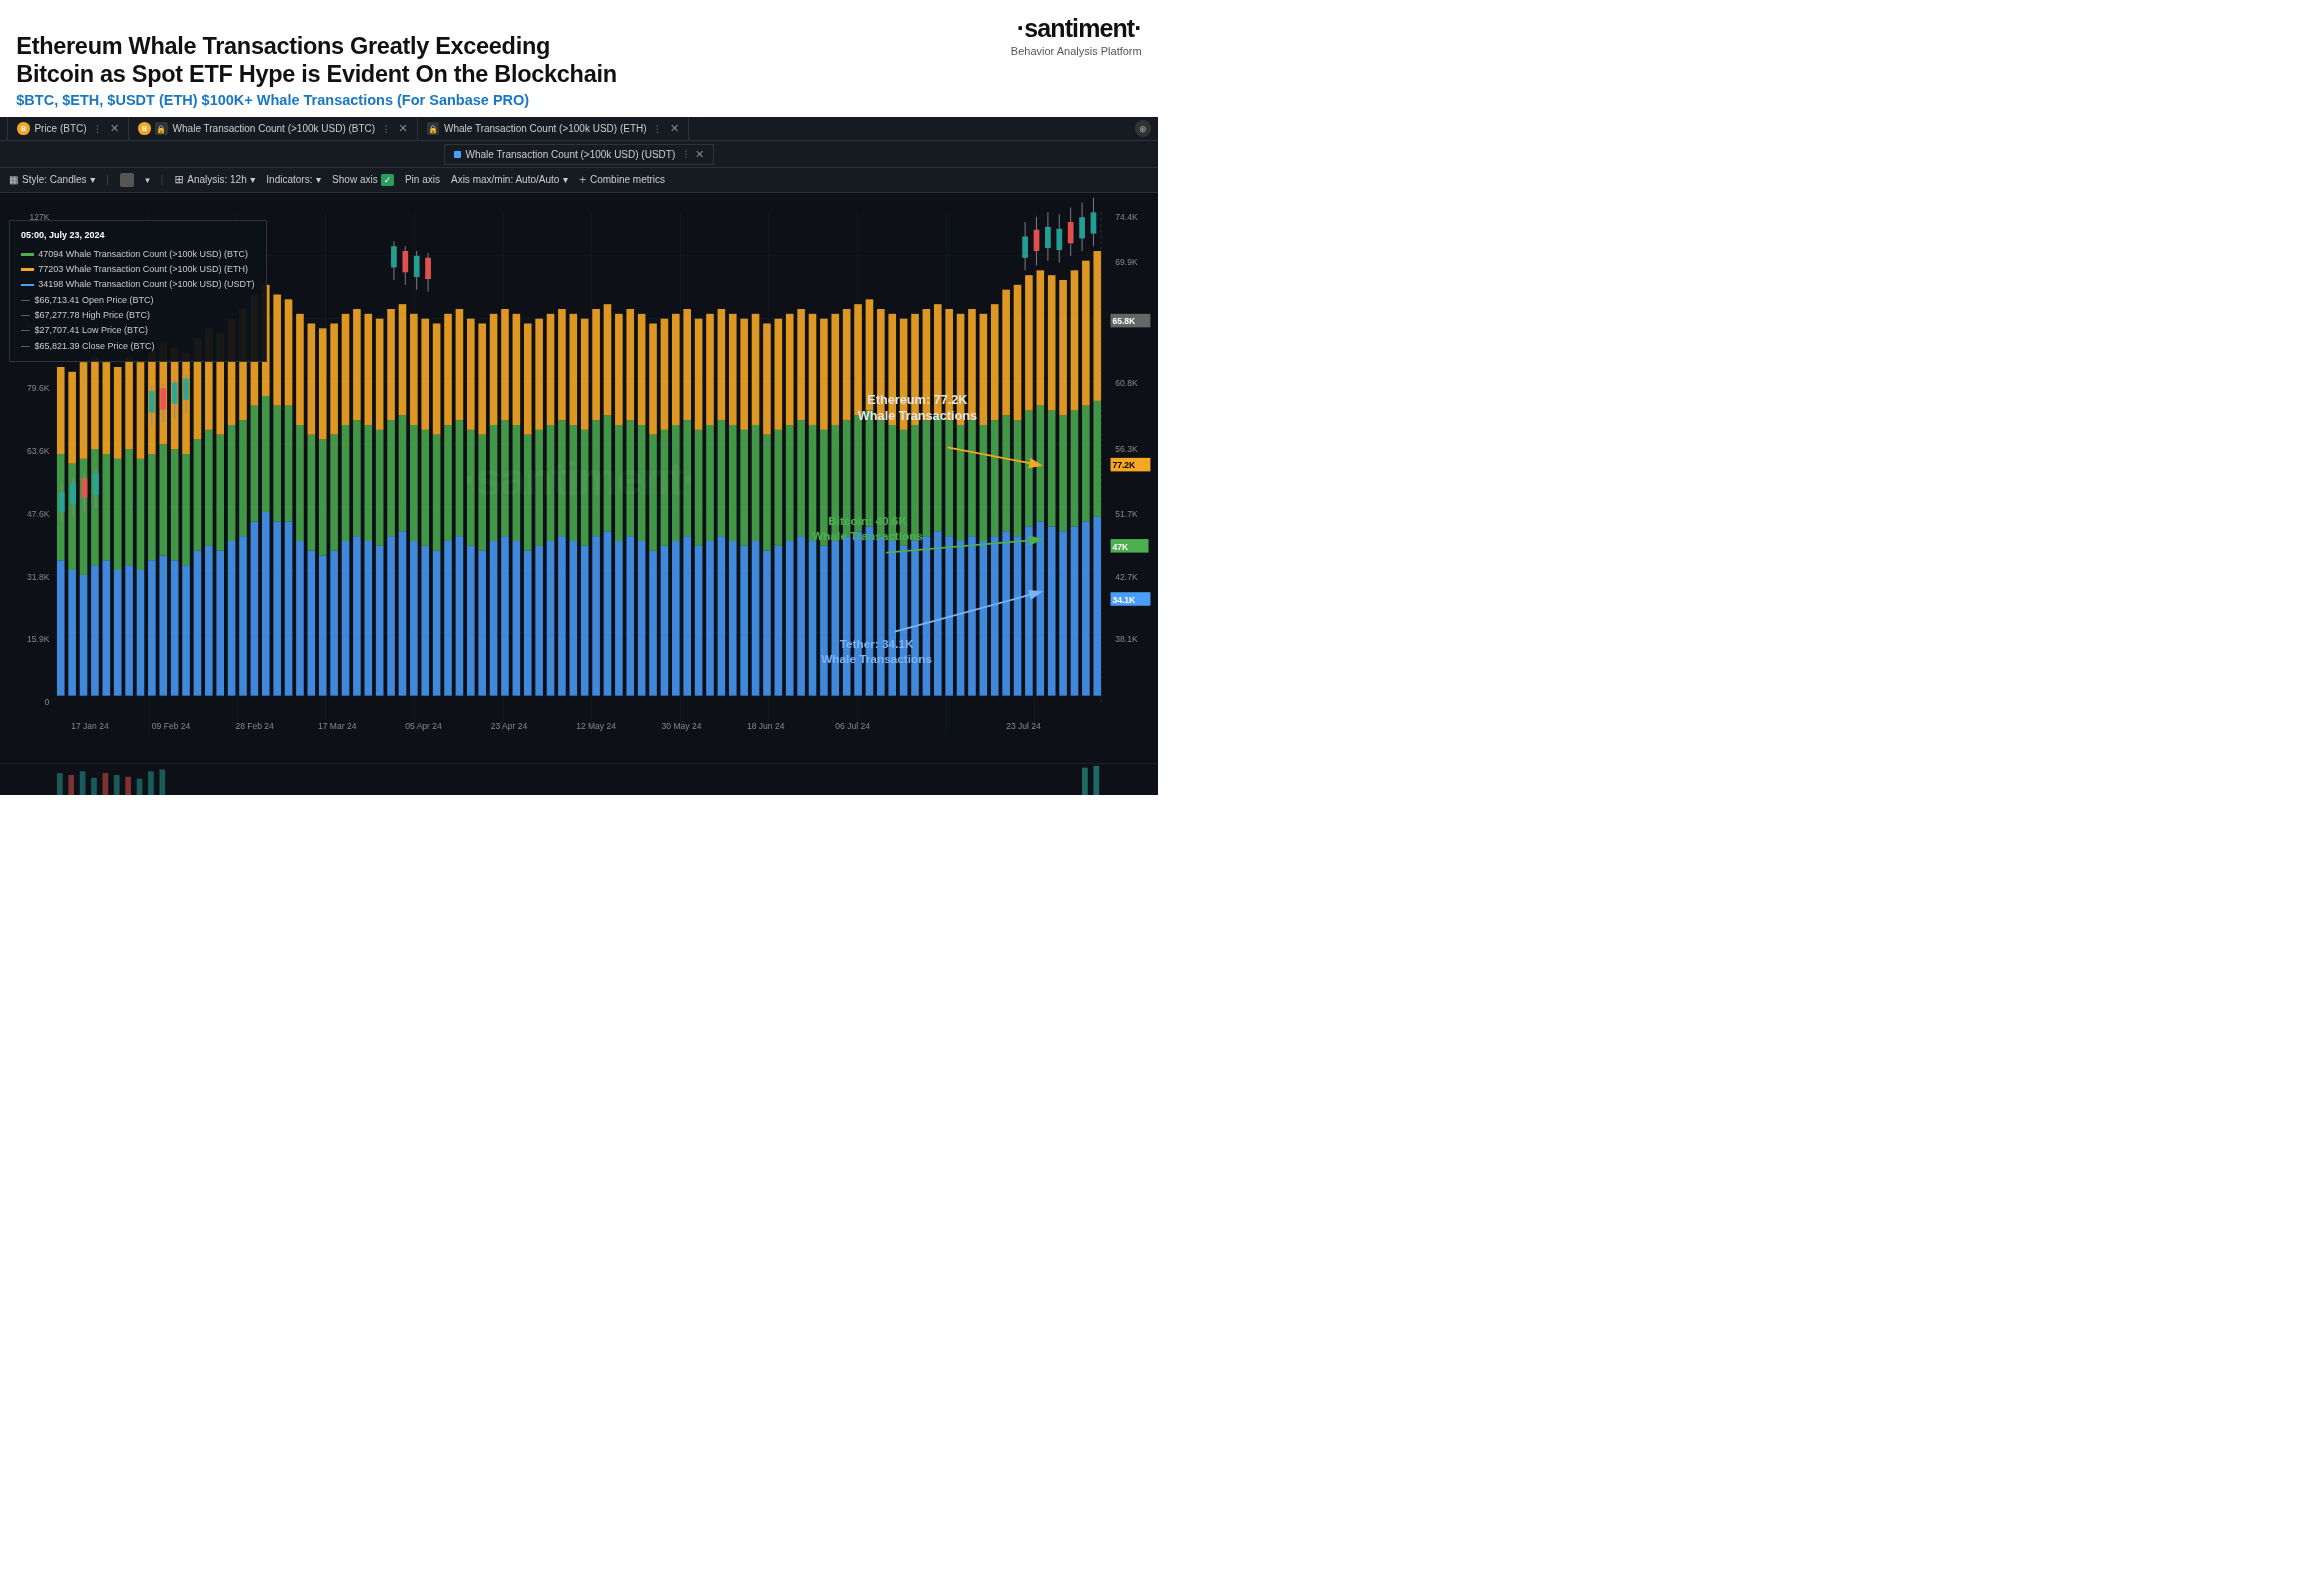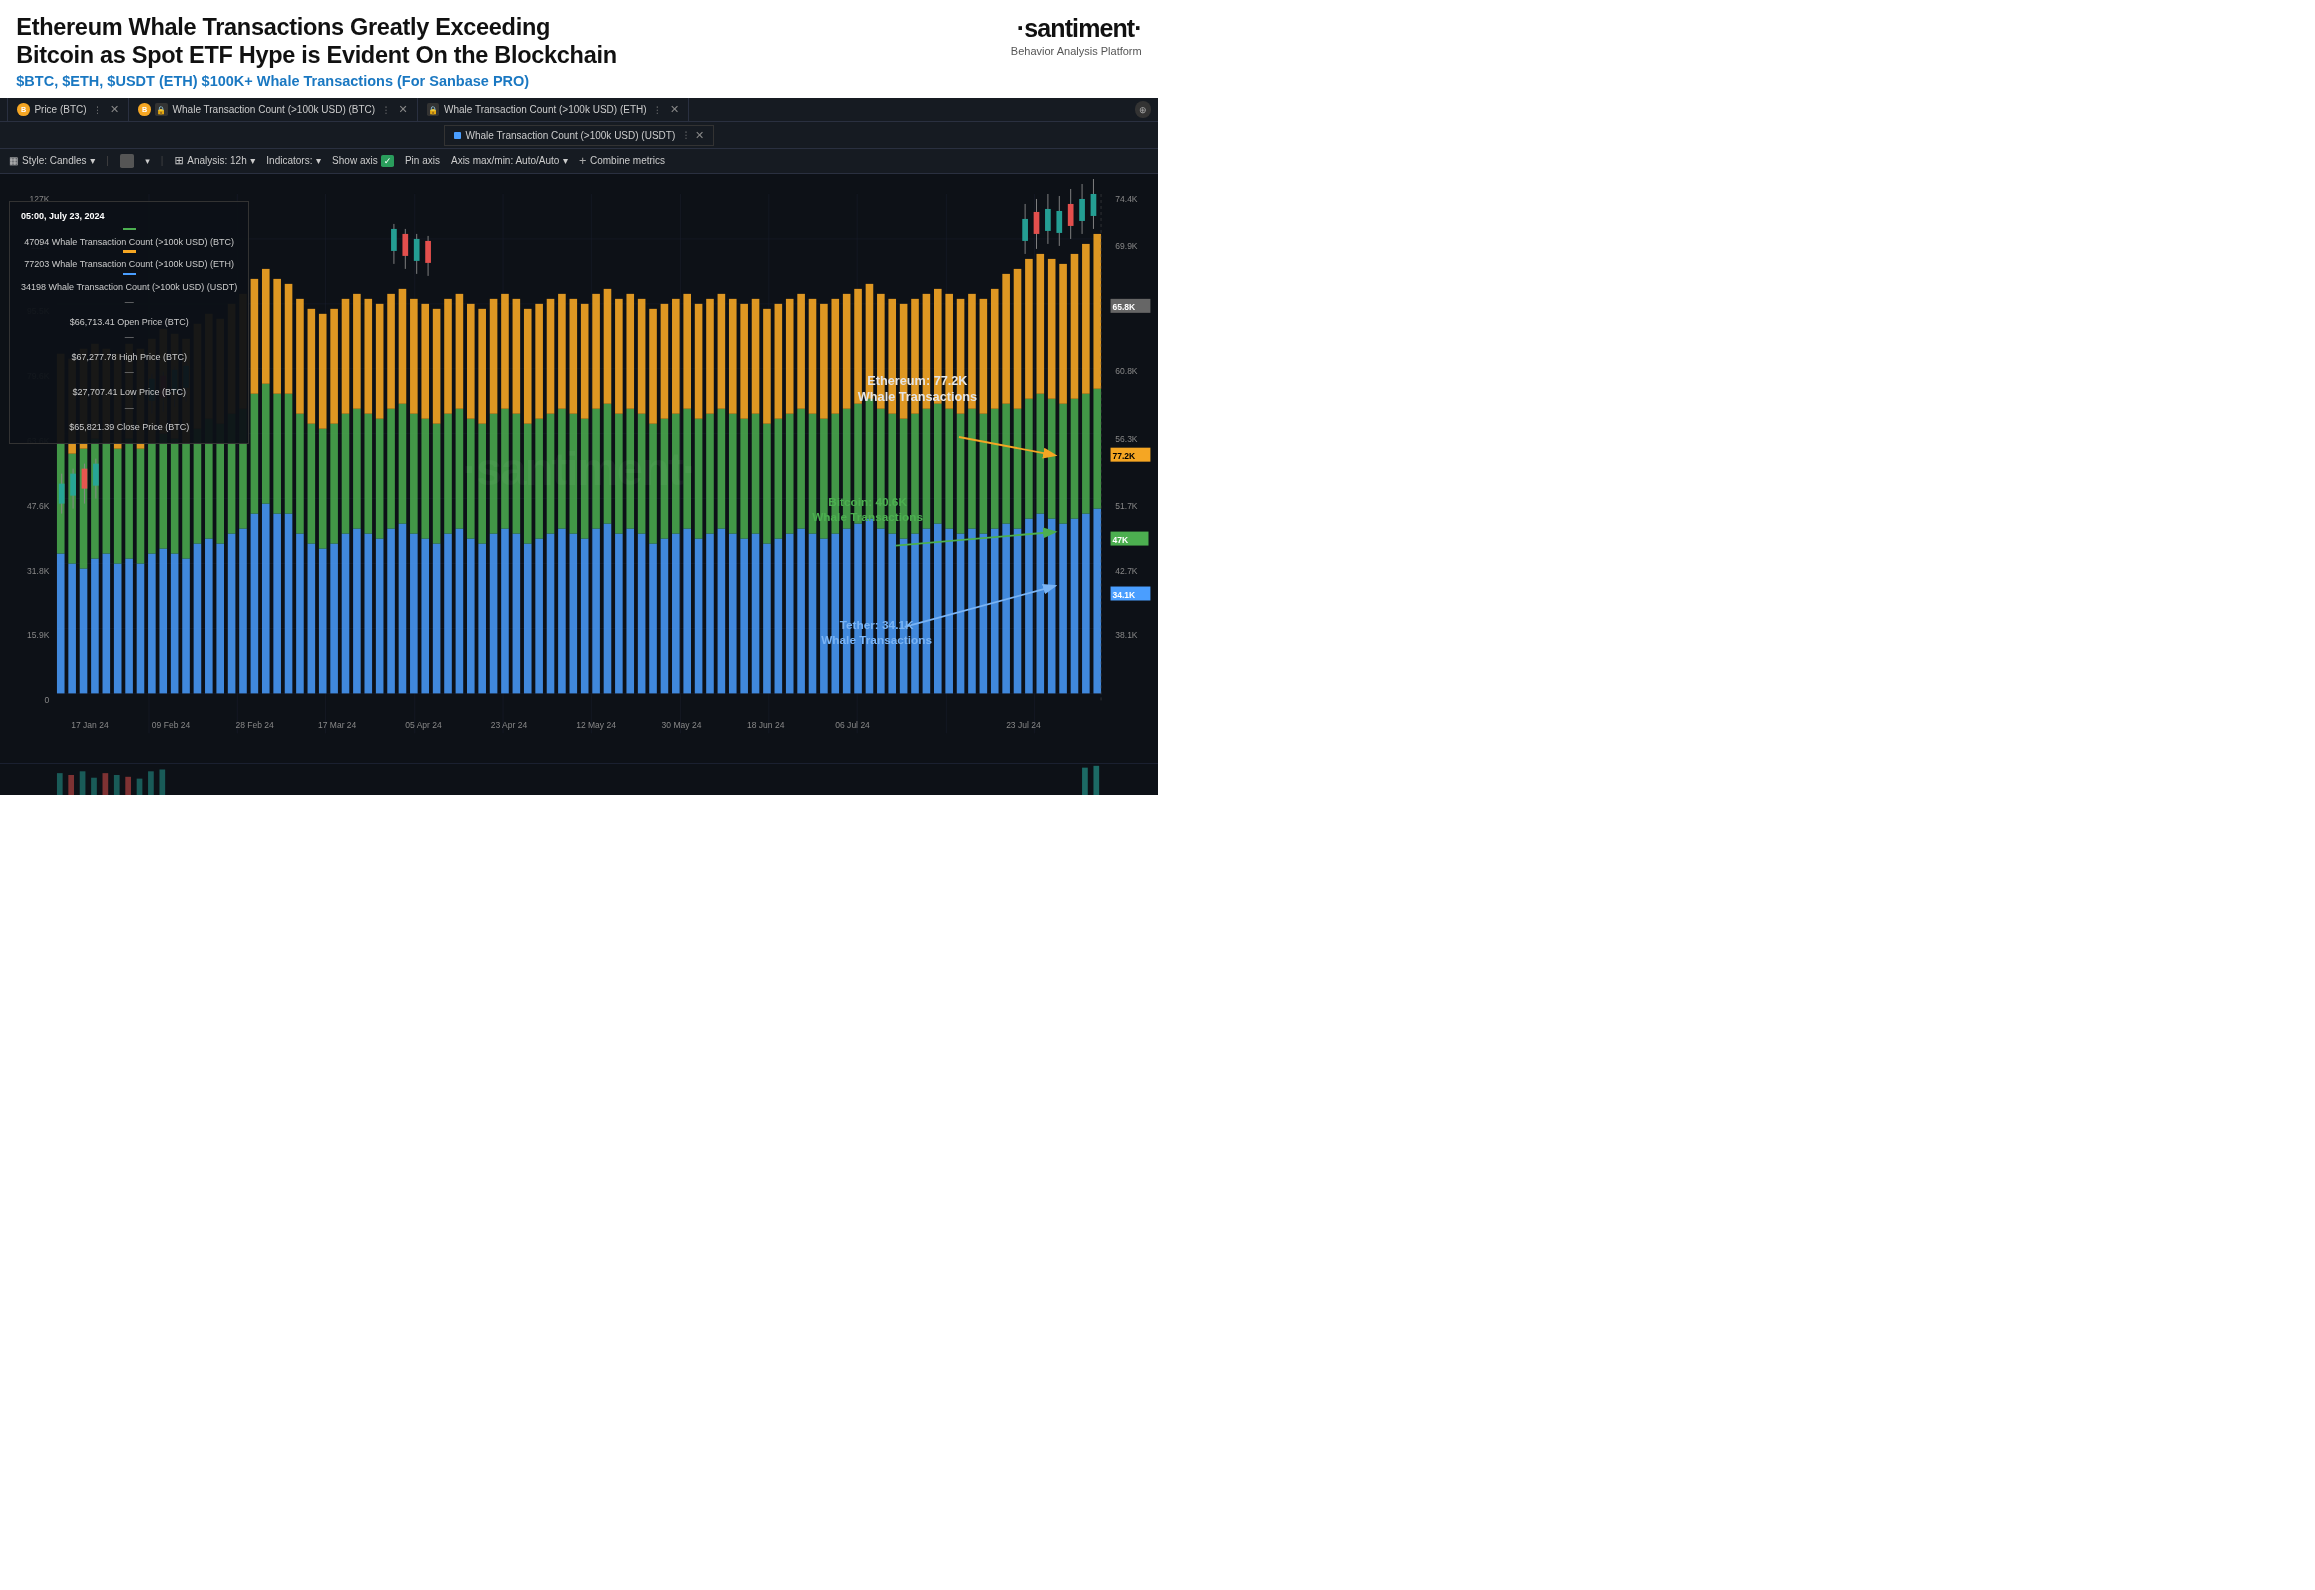--- a/index.html
+++ b/index.html
@@ -21,20 +21,21 @@
     
     .header {
       display: flex;
       justify-content: space-between;
       align-items: flex-start;
       padding: 12.7px 16.3px 9px 16.3px;
       background: #fff;
     }
     .header-left {
       flex: 1;
+      margin-top: 19px;
     }
     .header-title {
       font-size: 23.5px;
       font-weight: 900;
       color: #111;
       line-height: 1.2;
       letter-spacing: -0.3px;
     }
     .header-subtitle {
       font-size: 14.5px;
@@ -176,21 +177,20 @@
     }
     .tooltip-date {
       color: #fff;
       font-weight: bold;
       margin-bottom: 3.6px;
     }
     .tooltip-row {
       display: flex;
       align-items: center;
       gap: 4.5px;
-      flex-direction: column;
     }
 
     
     .annotation {
       position: absolute;
       font-weight: 900;
       font-size: 12.7px;
       line-height: 1.3;
       text-align: center;
     }

